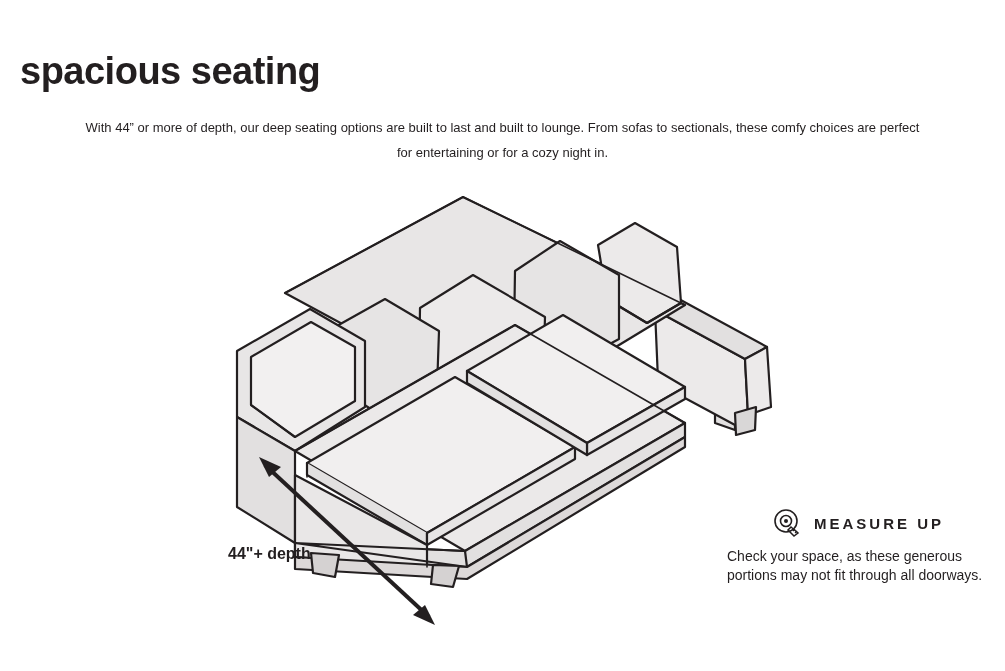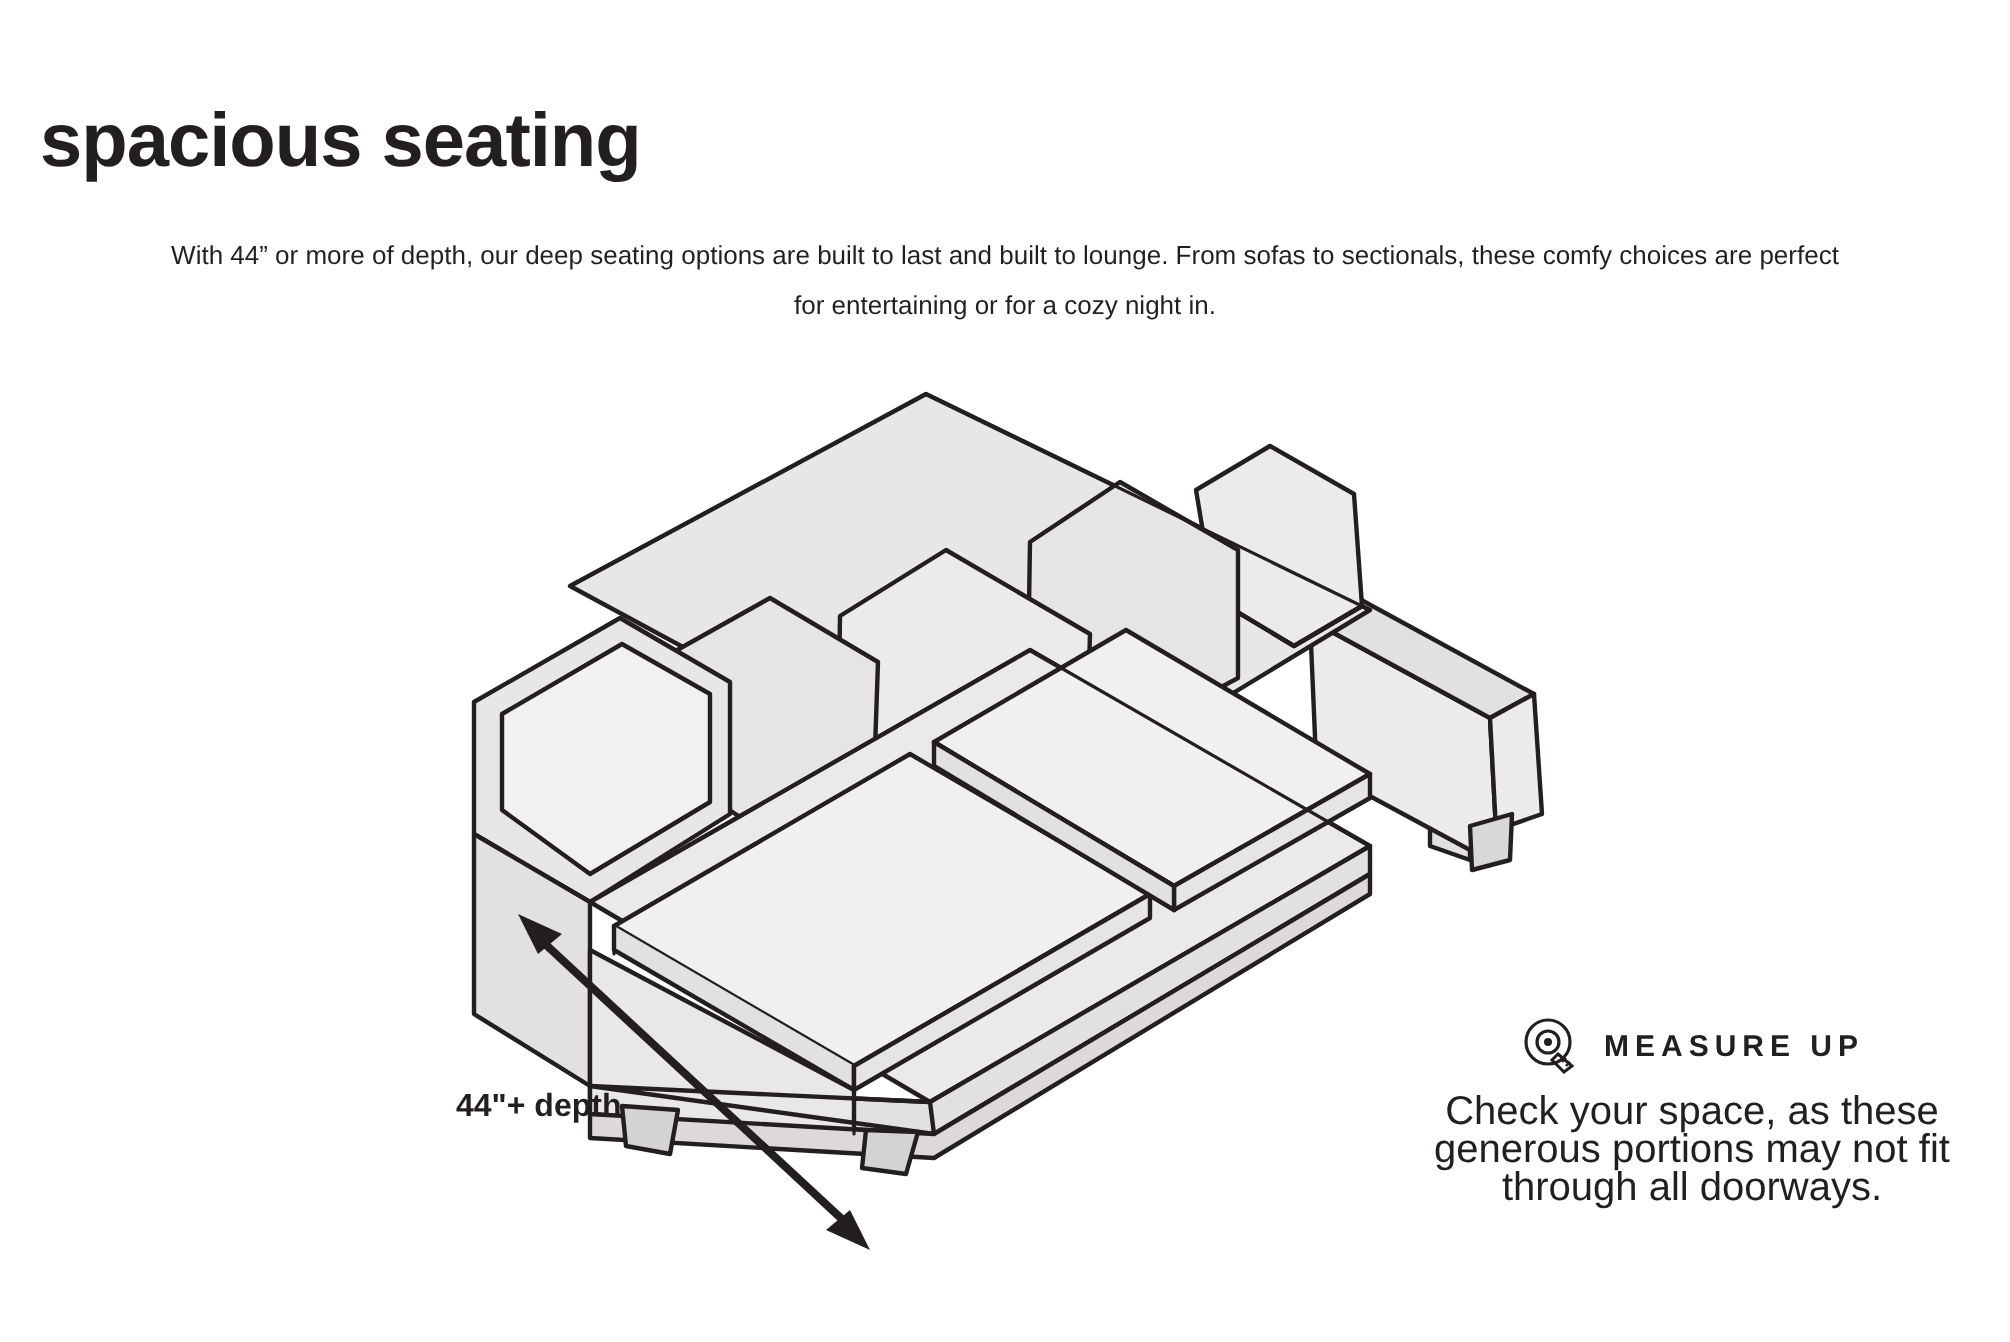--- a/index.html
+++ b/index.html
@@ -53,40 +53,40 @@
     position: absolute;
     left: 228px;
     top: 545px;
     font-size: 16px;
     font-weight: bold;
     color: #231f20;
     letter-spacing: 0px;
   }
   .measure-block {
     position: absolute;
-    right: 28px;
+    right: 16px;
     top: 508px;
     width: 262px;
-    text-align: center;
+    text-align: left;
   }
   .measure-head {
     display: flex;
     align-items: center;
     justify-content: center;
     gap: 12px;
     margin-bottom: 9px;
   }
   .measure-title {
     font-size: 15px;
     font-weight: bold;
     letter-spacing: 3px;
     color: #231f20;
   }
   .measure-note {
-    font-size: 20px;
+    font-size: 14px;
     line-height: 19px;
     color: #231f20;
   }
   svg { display: block; }
 </style>
 </head>
 <body>
 
 <div class="page">
 

